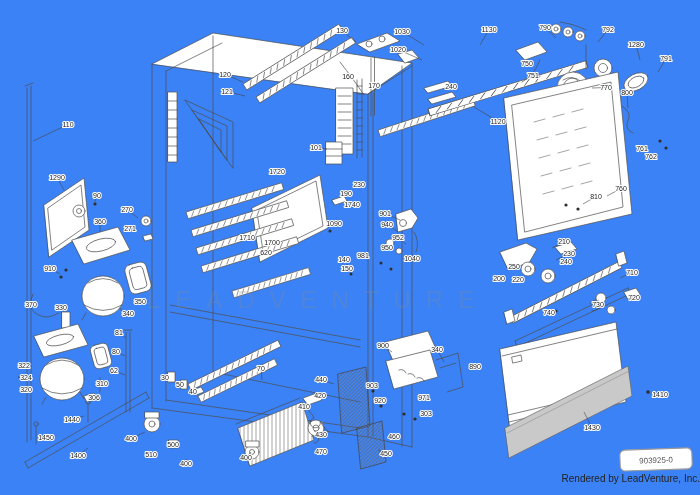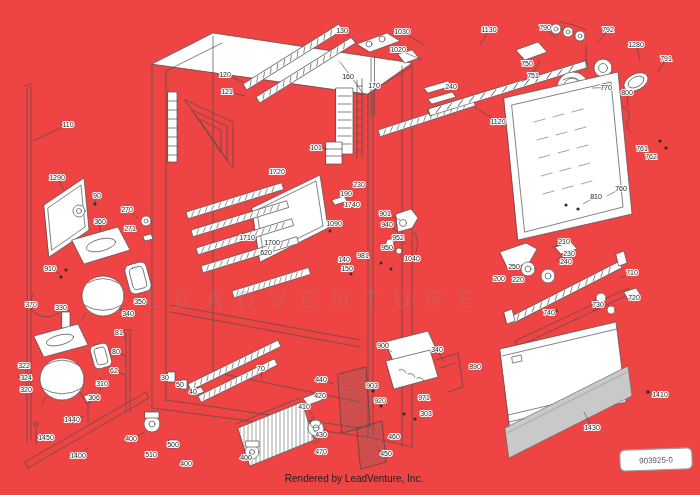--- a/index.html
+++ b/index.html
@@ -1,34 +1,34 @@
 <!DOCTYPE html>
 <html><head>
 <meta charset="utf-8">
 <style>
   html,body{margin:0;padding:0;background:#fff;}
-  .stage{position:relative;width:700px;height:495px;background:#ef4444;overflow:hidden;
+  .stage{position:relative;width:700px;height:495px;background:#3b82f6;overflow:hidden;
          font-family:"Liberation Sans",sans-serif;}
   .stage svg{position:absolute;left:0;top:0;}
   
   #art path,#art line,#art rect,#art circle,#art ellipse,#art polygon,#art polyline{
       stroke:#4d4d4d;stroke-width:.7;fill:none;stroke-linejoin:round;stroke-linecap:round;}
   #art .wf{fill:#fff;}
   #art .gray{fill:#c9c9c9;stroke:#666;}
   #art .lt{stroke:#979797;}
   #art .fin{stroke:#5a5a5a;stroke-width:.55;}
   #art .hatch{fill:url(#xh);stroke:#444;}
   #art .dot{fill:#2e2e2e;stroke:none;}
   .callout{font:7px "Liberation Sans",sans-serif;fill:#1a1a1a;text-anchor:middle;
            paint-order:stroke fill;stroke:#fff;stroke-width:2.2px;stroke-linejoin:round;}
   .leader{stroke:#454545;stroke-width:.6;}
   .wm{font:24px "Liberation Sans",sans-serif;letter-spacing:15px;fill:#8a8a8a;
       fill-opacity:.25;text-anchor:middle;}
   .docnum{font:8px "Liberation Sans",sans-serif;fill:#555;text-anchor:middle;}
-  .footer{position:absolute;left:0;right:0;top:473px;text-align:center;
+  .footer{position:absolute;left:0;right:0;top:473px;text-align:right;
           font-size:10px;color:#222;padding-left:8px;}
 </style>
 </head>
 <body>
 
 <div class="stage">
 <svg width="700" height="495" viewBox="0 0 700 495">
   <defs>
     <pattern id="xh" width="3.6" height="3.6" patternUnits="userSpaceOnUse">
       <path d="M0,3.6L3.6,0" stroke="#555" stroke-width=".5"></path>

